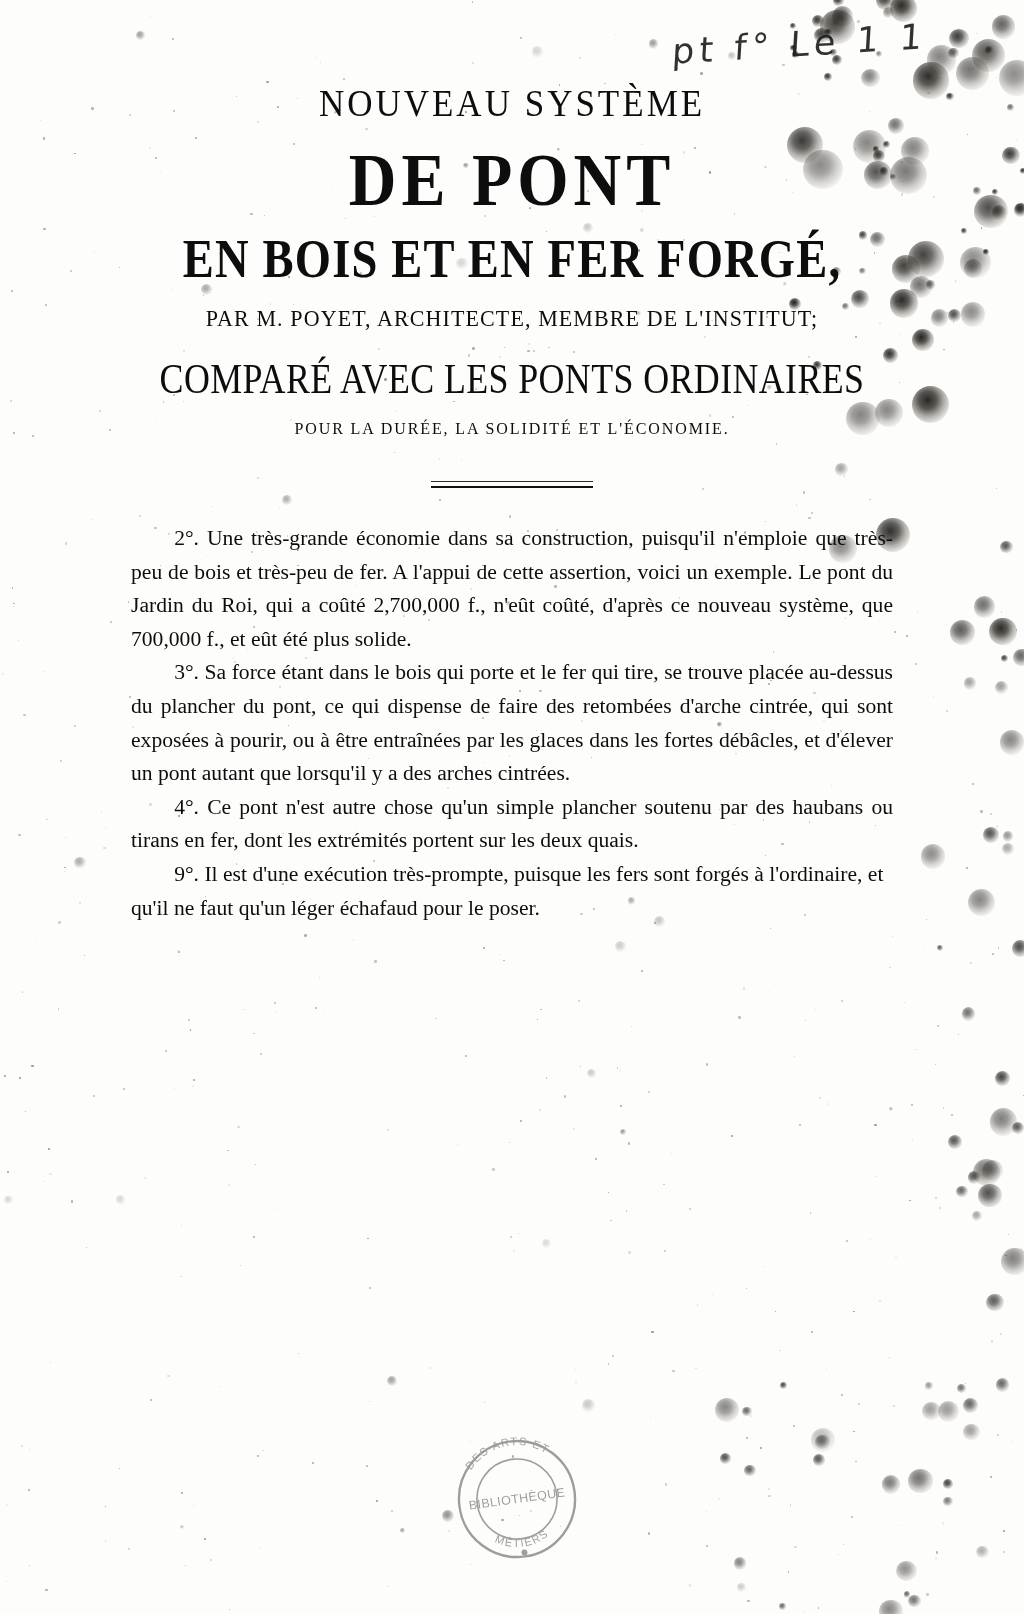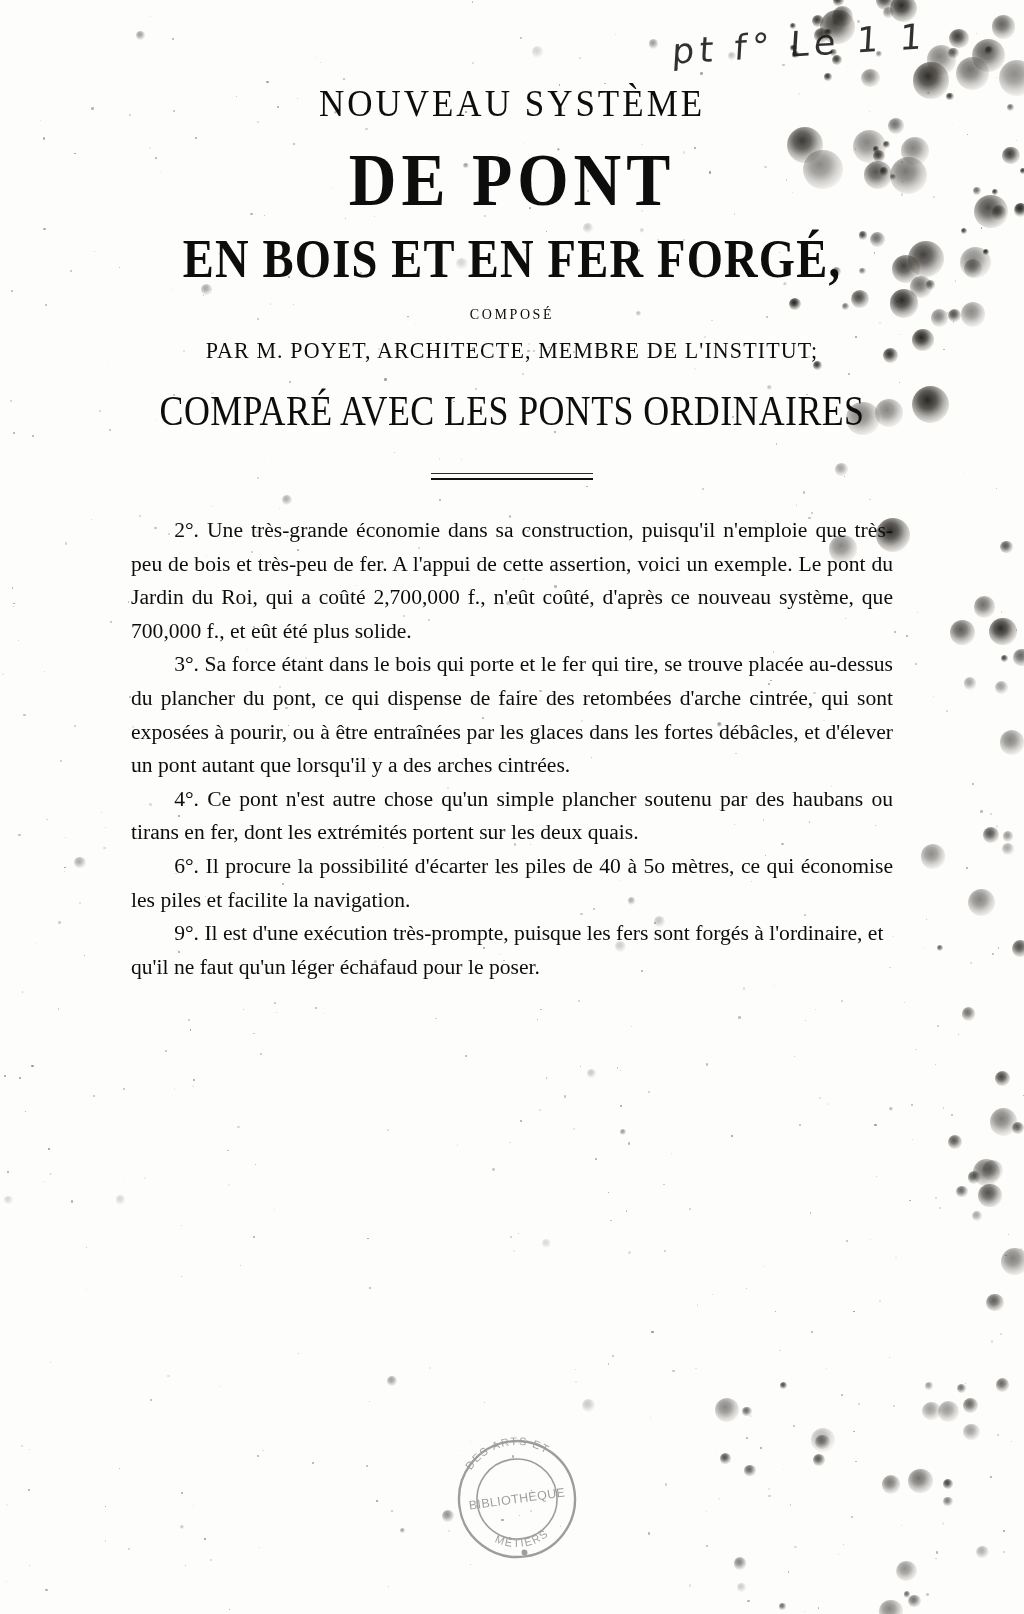--- a/index.html
+++ b/index.html
@@ -874,34 +874,33 @@
       <div class="fox" style="width: 12.7px; height: 12.7px; left: 835px; top: 463px; opacity: 0.4;"></div>
       <div class="fox" style="width: 11.4px; height: 11.4px; left: 532.1px; top: 46.4px; opacity: 0.18;"></div>
     </div>
 
   <div id="handwriting">pt f° Le 1 1</div>
 
   <div class="titleblock">
     <div class="t-nouveau">NOUVEAU SYSTÈME</div>
     <div class="t-depont">DE PONT</div>
     <div class="t-enbois">EN BOIS ET EN FER FORGÉ,</div>
-    <div class="t-compose">COMPOSÉ</div>
     <div class="t-par">PAR M. POYET, ARCHITECTE, MEMBRE DE L'INSTITUT;</div>
     <div class="t-compare">COMPARÉ AVEC LES PONTS ORDINAIRES</div>
+    <div class="t-pour">POUR LA DURÉE, LA SOLIDITÉ ET L'ÉCONOMIE.</div>
   </div>
 
   <div class="rule-wrap">
     <div class="rule"></div>
   </div>
 
   <div class="body" id="body-text">
       <p>2°. Une très-grande économie dans sa construction, puisqu'il n'emploie que très-peu de bois et très-peu de fer. A l'appui de cette assertion, voici un exemple. Le pont du Jardin du Roi, qui a coûté 2,700,000 f., n'eût coûté, d'après ce nouveau système, que 700,000 f., et eût été plus solide.</p>
       <p>3°. Sa force étant dans le bois qui porte et le fer qui tire, se trouve placée au-dessus du plancher du pont, ce qui dispense de faire des retombées d'arche cintrée, qui sont exposées à pourir, ou à être entraînées par les glaces dans les fortes débâcles, et d'élever un pont autant que lorsqu'il y a des arches cintrées.</p>
       <p>4°. Ce pont n'est autre chose qu'un simple plancher soutenu par des haubans ou tirans en fer, dont les extrémités portent sur les deux quais.</p>
-      <p>6°. Il procure la possibilité d'écarter les piles de 40 à 5o mètres, ce qui économise les piles et facilite la navigation.</p>
       <p class="last">9°. Il est d'une exécution très-prompte, puisque les fers sont forgés à l'ordinaire, et qu'il ne faut qu'un léger échafaud pour le poser.</p>
     </div>
 
   <div id="stamp">
     <svg width="148" height="148" viewBox="0 0 148 148" xmlns="http://www.w3.org/2000/svg">
       <defs>
         <path id="arcTop" d="M 20,74 A 54,54 0 0 1 128,74" fill="none"></path>
         <path id="arcBottom" d="M 26,74 A 48,48 0 0 0 122,74" fill="none"></path>
       </defs>
       <circle cx="74" cy="74" r="58" fill="none" stroke="#1a1a1a" stroke-width="2.4"></circle>

